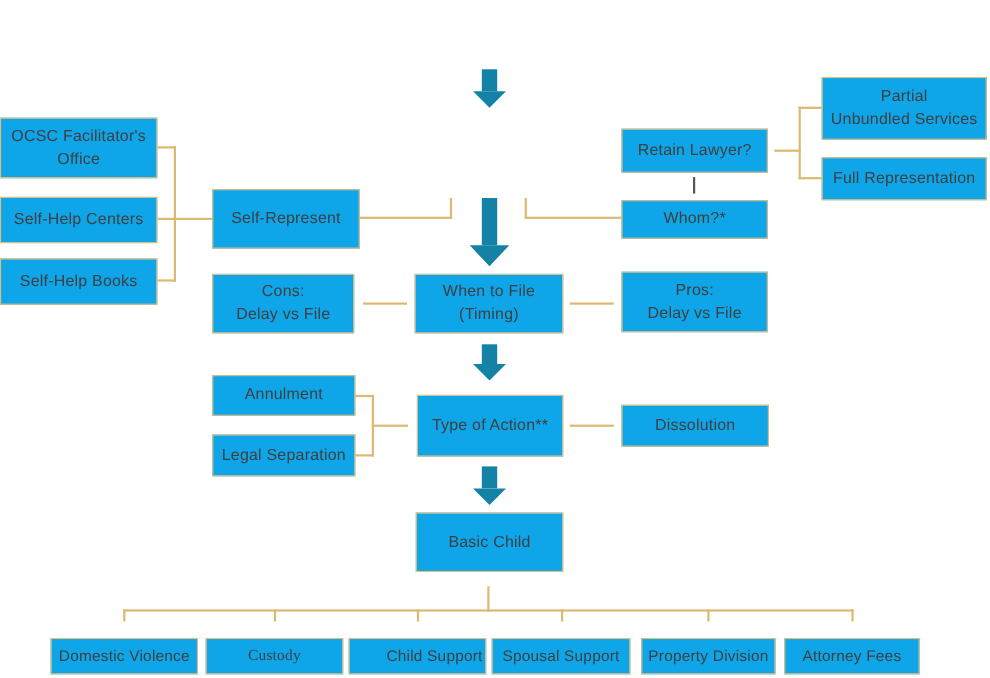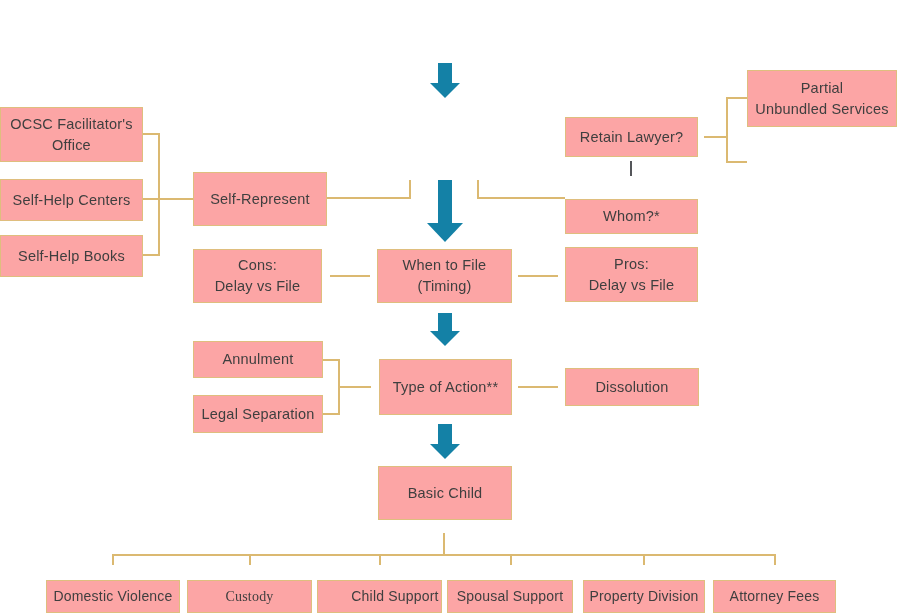--- a/index.html
+++ b/index.html
@@ -5,21 +5,21 @@
   :root{
     --teal:#1481a6; --teal-dark:#0d6b8a; --tan-line:#dbb971; --tan-border:#dfbe7e;
     --gray-line:#54565a; --text:#3f3f3f; --bg:#ffffff;
   }
   html,body{margin:0;padding:0;background:var(--bg);}
   #canvas{
     position:relative;width:900px;height:616px;background:var(--bg);overflow:hidden;
     font-family:"Liberation Sans","DejaVu Sans",sans-serif;color:var(--text);
   }
   .node{
-    position:absolute;box-sizing:border-box;background:#fca5a5;
+    position:absolute;box-sizing:border-box;background:#0ea5e9;
     border:1.5px solid var(--tan-border);
     display:flex;align-items:center;justify-content:center;text-align:center;
     font-size:14.5px;line-height:1.42;letter-spacing:.2px;white-space:pre-line;
   }
   .node.small{font-size:14px;}
   .node.teal{
     background:var(--teal);border:none;color:#ffffff;
     border-right:4px solid var(--teal-dark);border-bottom:4px solid var(--teal-dark);
     box-shadow:2px 5px 9px rgba(20,129,166,.30);
   }
@@ -36,27 +36,28 @@
 <body>
 
 <div id="canvas">
 
   <div class="node" style="left:377px;top:249px;width:135px;height:54px;">When to File
 (Timing)</div>
   <div class="node" style="left:379px;top:359px;width:133px;height:56px;">Type of Action**</div>
   <div class="node" style="left:378px;top:466px;width:134px;height:54px;">Basic Child</div>
 
   <div class="node" style="left:565px;top:117px;width:133px;height:40px;">Retain Lawyer?</div>
-  <div class="node" style="left:565px;top:182px;width:133px;height:35px;margin-top:17px;">Whom?*</div>
+  <div class="node" style="left:565px;top:182px;width:133px;height:35px;">Whom?*</div>
   <div class="node" style="left:565px;top:247px;width:133px;height:55px;">Pros:
 Delay vs File</div>
   <div class="node" style="left:565px;top:368px;width:134px;height:38px;">Dissolution</div>
 
   <div class="node" style="left:747px;top:70px;width:150px;height:57px;">Partial
 Unbundled Services</div>
+  <div class="node" style="left:747px;top:143px;width:150px;height:39px;">Full Representation</div>
 
   <div class="node" style="left:0px;top:107px;width:143px;height:55px;">OCSC Facilitator's
 Office</div>
   <div class="node" style="left:0px;top:179px;width:143px;height:42px;">Self-Help Centers</div>
   <div class="node" style="left:0px;top:235px;width:143px;height:42px;">Self-Help Books</div>
   <div class="node" style="left:193px;top:172px;width:134px;height:54px;">Self-Represent</div>
   <div class="node" style="left:193px;top:249px;width:129px;height:54px;">Cons:
 Delay vs File</div>
   <div class="node" style="left:193px;top:341px;width:130px;height:37px;">Annulment</div>
   <div class="node" style="left:193px;top:395px;width:130px;height:38px;">Legal Separation</div>

